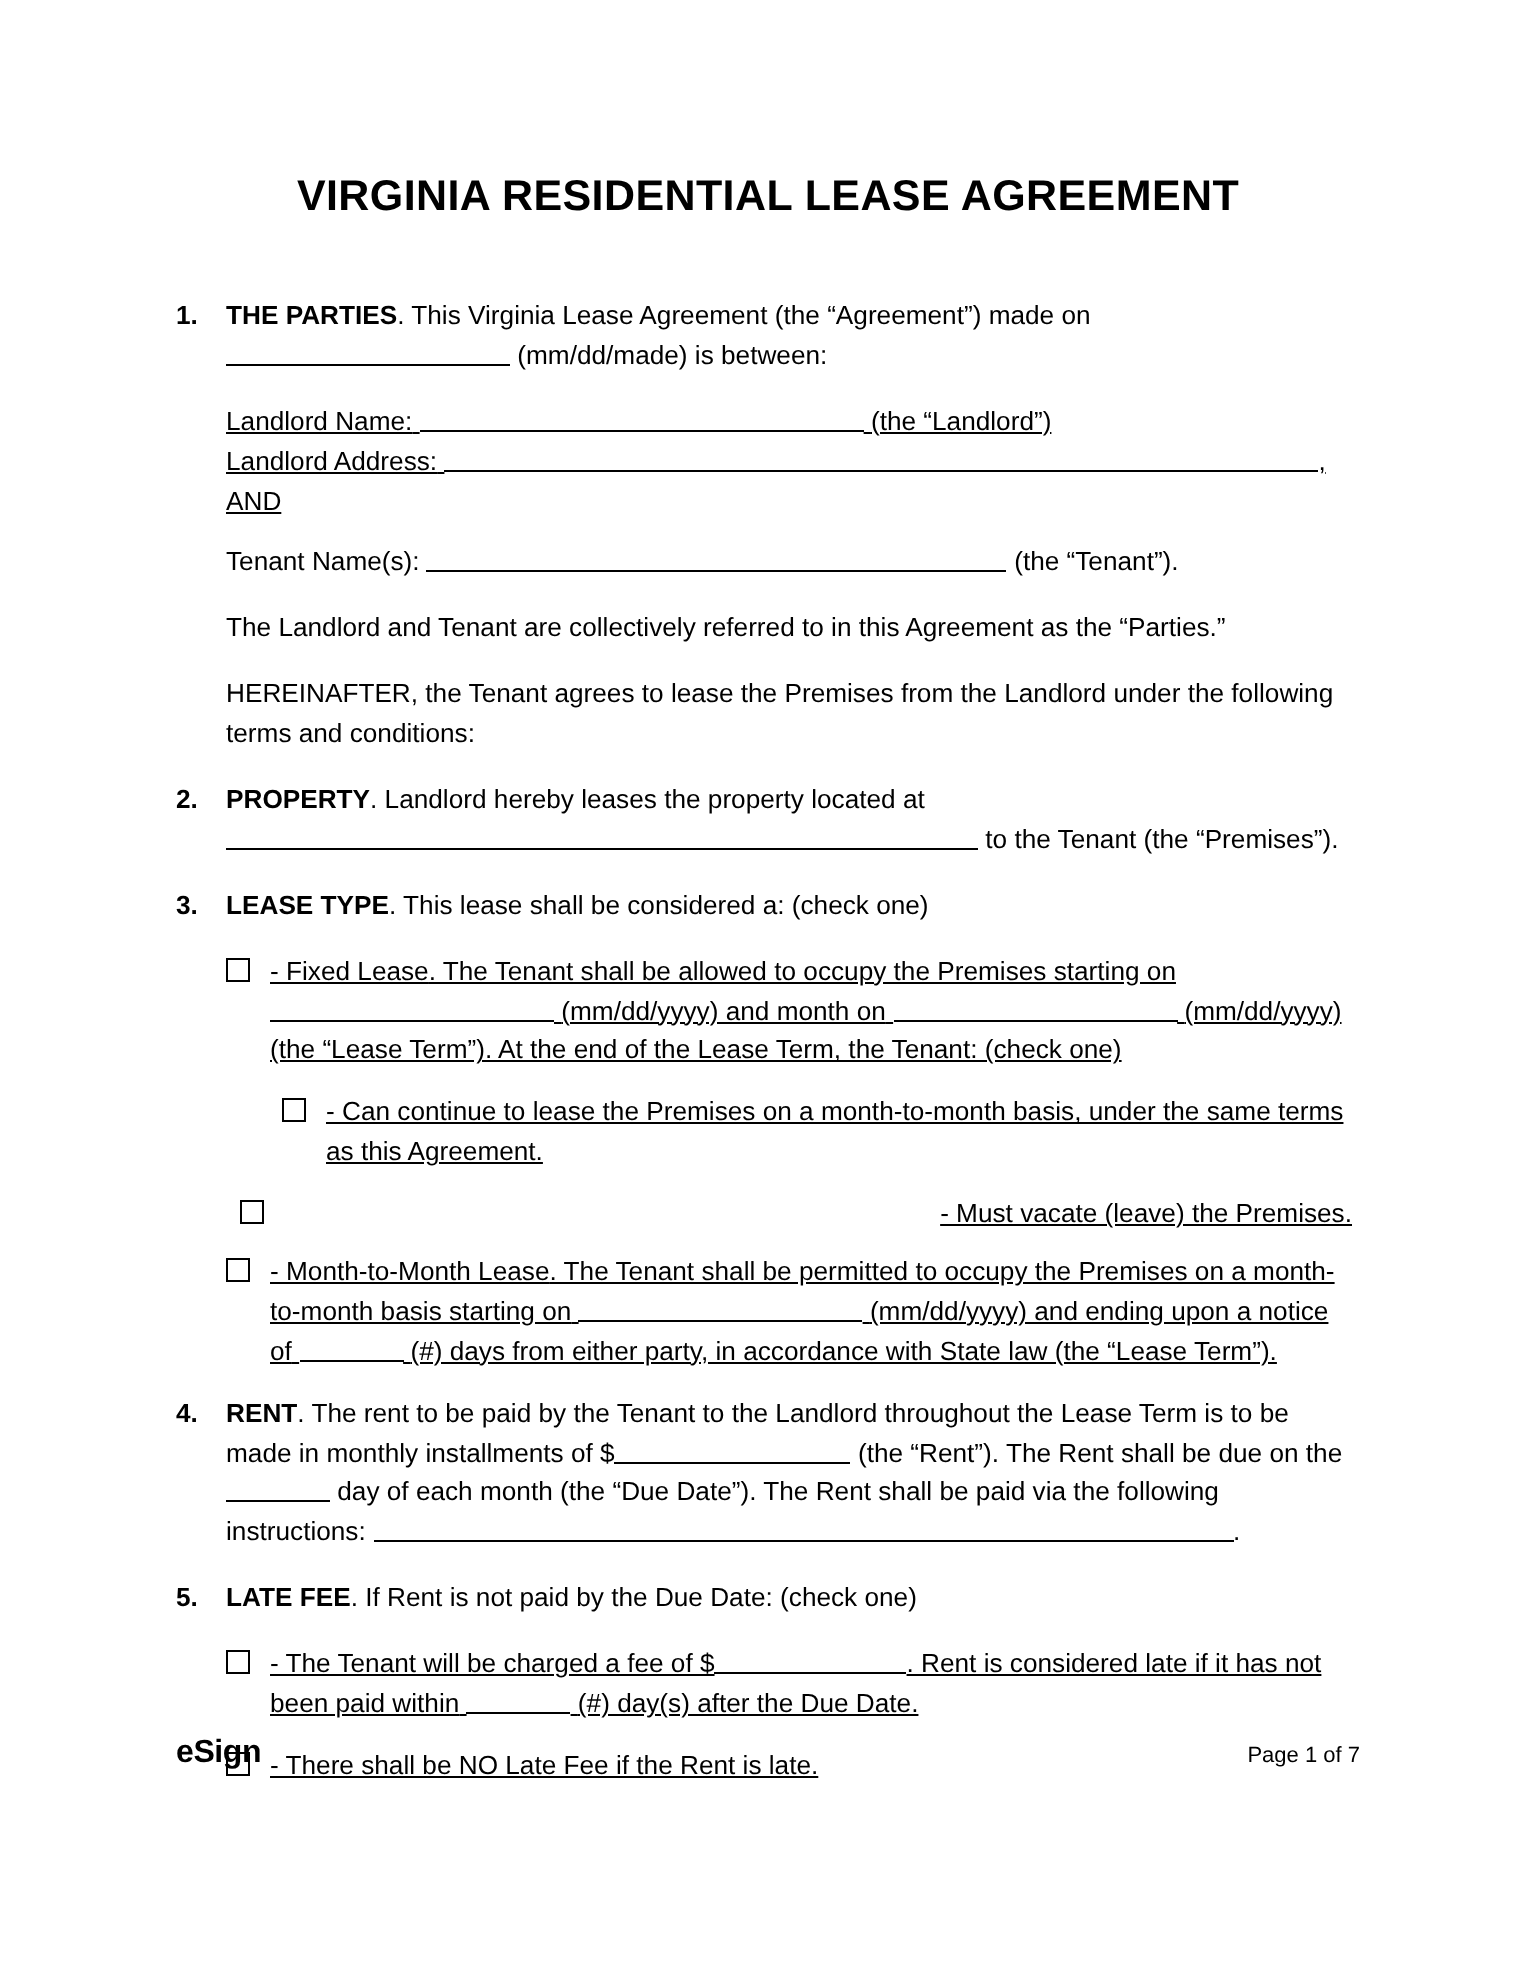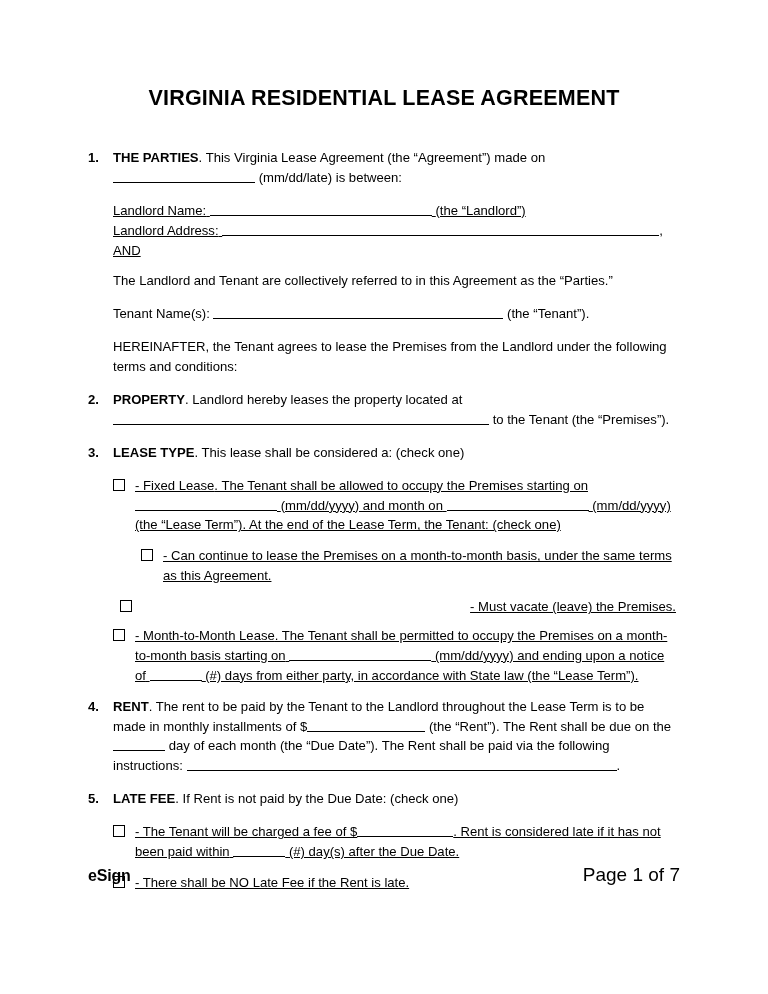--- a/index.html
+++ b/index.html
@@ -121,53 +121,53 @@
     align-items: baseline;
     justify-content: space-between;
     font-size: 13.1px;
   }
   .brand {
     font-weight: bold;
     font-size: 16px;
     letter-spacing: -0.2px;
   }
   .pagenum {
-    font-size: 19px;
+    font-size: 11px;
   }
 </style>
 </head>
 <body>
 
 <div class="page">
 
   <h1 class="doc-title">VIRGINIA RESIDENTIAL LEASE AGREEMENT</h1>
 
   <div class="content">
 
     <div class="section">
       <span class="num">1.</span>
-      <p class="body-text"><span class="section-title">THE PARTIES</span><span>. This Virginia Lease Agreement (the “Agreement”) made on</span><br><span class="blank b-date"></span> <span>(mm/dd/late) is between:</span></p>
+      <p class="body-text"><span class="section-title">THE PARTIES</span><span>. This Virginia Lease Agreement (the “Agreement”) made on</span><br><span class="blank b-date"></span> <span>(mm/dd/made) is between:</span></p>
     </div>
 
     <p class="para tight">
       <span>Landlord Name:</span>
       <span class="blank b-name"></span>
       <span>(the “Landlord”)</span><br>
       <span>Landlord Address:</span>
       <span class="blank b-addr"></span><span>, AND</span>
     </p>
 
-    <p class="para">The Landlord and Tenant are collectively referred to in this Agreement as the “Parties.”</p>
-
     <p class="para">
       <span>Tenant Name(s):</span>
       <span class="blank b-tenant"></span>
       <span>(the “Tenant”).</span>
     </p>
 
+    <p class="para">The Landlord and Tenant are collectively referred to in this Agreement as the “Parties.”</p>
+
     <p class="para">HEREINAFTER, the Tenant agrees to lease the Premises from the Landlord under the following terms and conditions:</p>
 
     <div class="section">
       <span class="num">2.</span>
       <p class="body-text"><span class="section-title">PROPERTY</span><span>. Landlord hereby leases the property located at</span><br><span class="blank b-prop"></span> <span>to the Tenant (the “Premises”).</span></p>
     </div>
 
     <div class="section">
       <span class="num">3.</span>
       <p class="body-text"><span class="section-title">LEASE TYPE</span><span>. This lease shall be considered a: (check one)</span></p>

